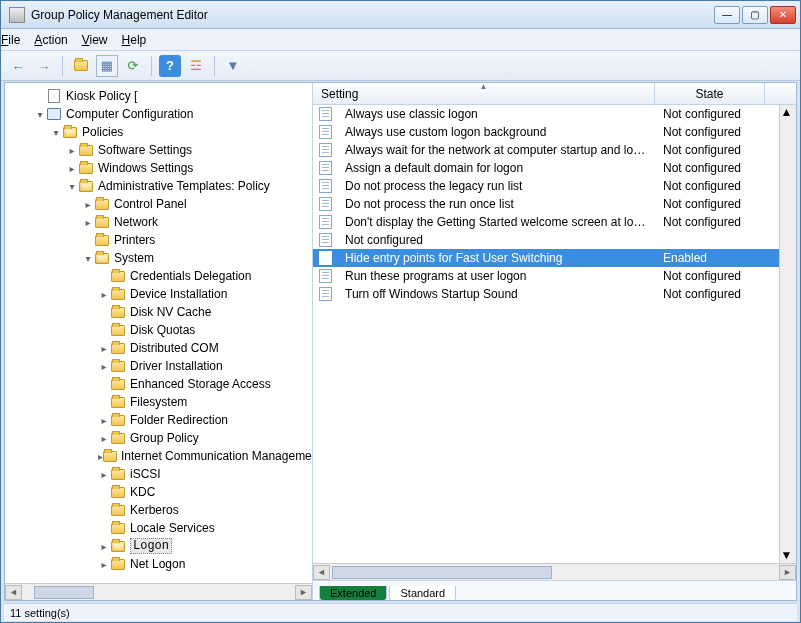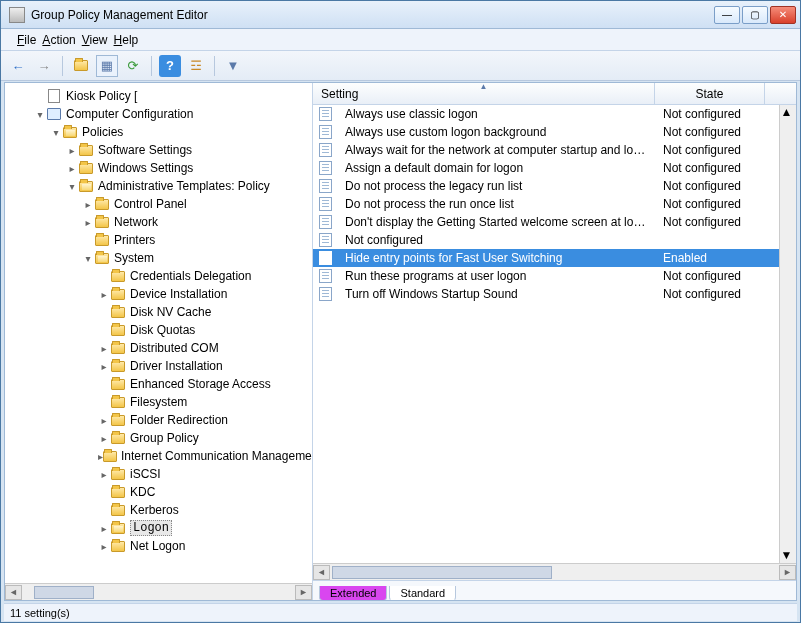--- a/index.html
+++ b/index.html
@@ -34,23 +34,23 @@
     background:linear-gradient(#f6fbff,#d9e9fb);
     display:flex;align-items:center;justify-content:center;
     font-size:10px;
     border-radius:2px;
   }
   .wbtn.close { background:linear-gradient(#f58d7a,#d9402b); color:#fff; border-color:#a03224;}
   .menubar {
     height:22px;
     background:#eef3fb;
     display:flex;align-items:center;
-    padding:0 16px;
+    padding:0 0;
     border-bottom:1px solid #c4d4e8;
-    gap:6px;
+    gap:14px;
   }
   .menubar span { text-decoration: underline; text-decoration-color: transparent; }
   .menubar .m { cursor:default; }
   .menubar .m::first-letter { text-decoration: underline; }
   .toolbar {
     height:30px;
     background:linear-gradient(#f2f6fb,#e4ecf6);
     border-bottom:1px solid #b7c8de;
     display:flex;align-items:center;
     padding:0 6px; gap:4px;
@@ -154,21 +154,21 @@
   .setting-icon::before{content:"";position:absolute;left:2px;top:2px;right:2px;height:1px;background:#9fb9d6;box-shadow:0 3px 0 #9fb9d6,0 6px 0 #9fb9d6;}
   .list-row.selected{background:#3a8de0;color:#fff;}
   .list-row.selected .setting-icon{border-color:#fff;}
   .list-row.selected .setting-icon::before{background:#fff;box-shadow:0 3px 0 #fff,0 6px 0 #fff;}
   .tabs{
     height:20px;display:flex;align-items:flex-end;gap:2px;border-top:1px solid #c4d4e8;
     padding-left:6px;background:#f5f8fc;
   }
   .tab{
     border:1px solid #b7c8de;border-top:none;
-    padding:1px 10px;background:#d946ef;font-size:11px;
+    padding:1px 10px;background:#15803d;font-size:11px;
     position:relative;top:1px;
     border-radius:0 0 4px 4px;
   }
   .tab.active{background:#fff;border-bottom-color:#fff;}
   .status{
     position:absolute;left:4px;right:4px;bottom:2px;height:18px;
     background:#eef3fb;border-top:1px solid #c4d4e8;
     display:flex;align-items:center;padding:0 6px;font-size:11px;
   }
   .vscroll{
@@ -376,20 +376,27 @@
             </span>
             <span class="label">KDC</span>
           </div>
           <div class="tree-row" style="padding-left: 66px;">
             <span class="expander"></span>
             <span class="ticon">
               <span class="folder"></span>
             </span>
             <span class="label">Kerberos</span>
           </div>
+          <div class="tree-row" style="padding-left: 66px;">
+            <span class="expander"></span>
+            <span class="ticon">
+              <span class="folder"></span>
+            </span>
+            <span class="label">Locale Services</span>
+          </div>
           <div class="tree-row selected" style="padding-left: 66px;">
             <span class="expander">▸</span>
             <span class="ticon">
               <span class="folder open"></span>
             </span>
             <span class="label">Logon</span>
           </div>
           <div class="tree-row" style="padding-left: 66px;">
             <span class="expander">▸</span>
             <span class="ticon">

